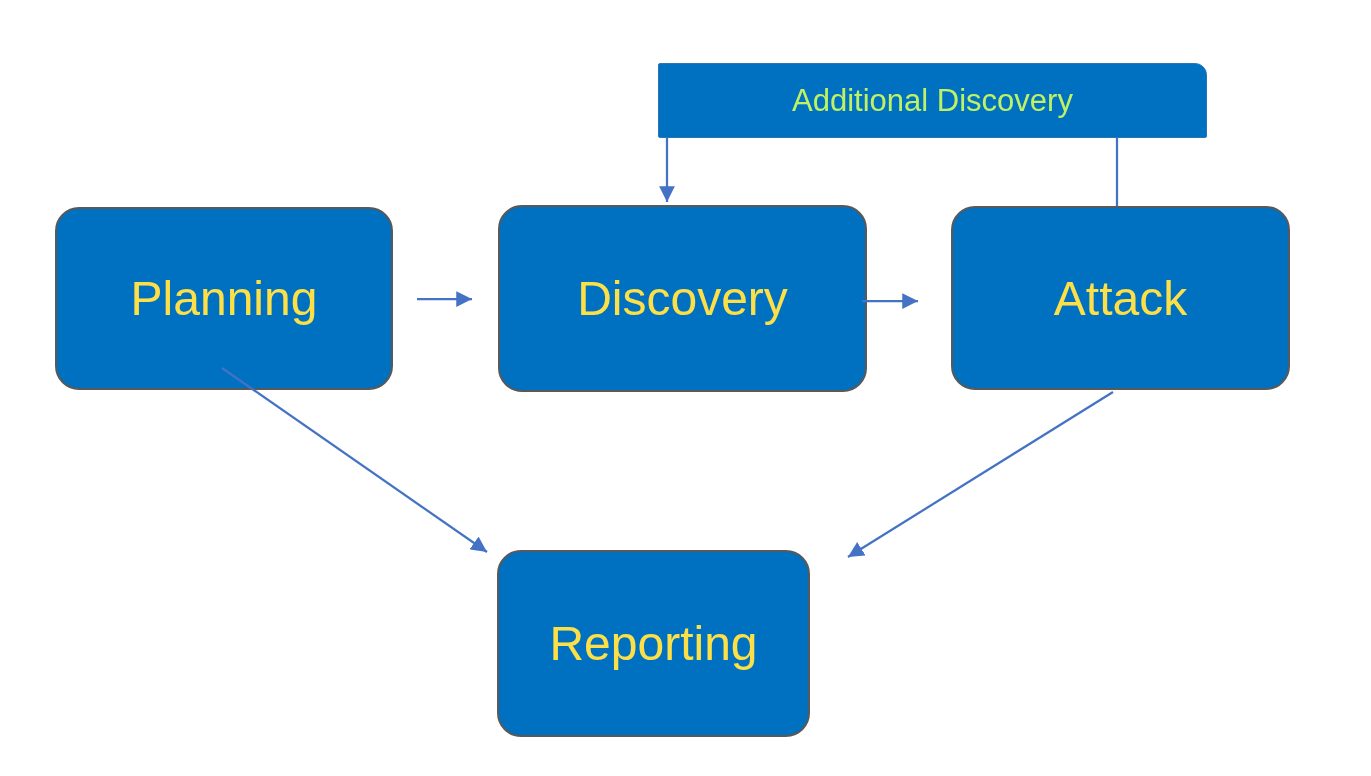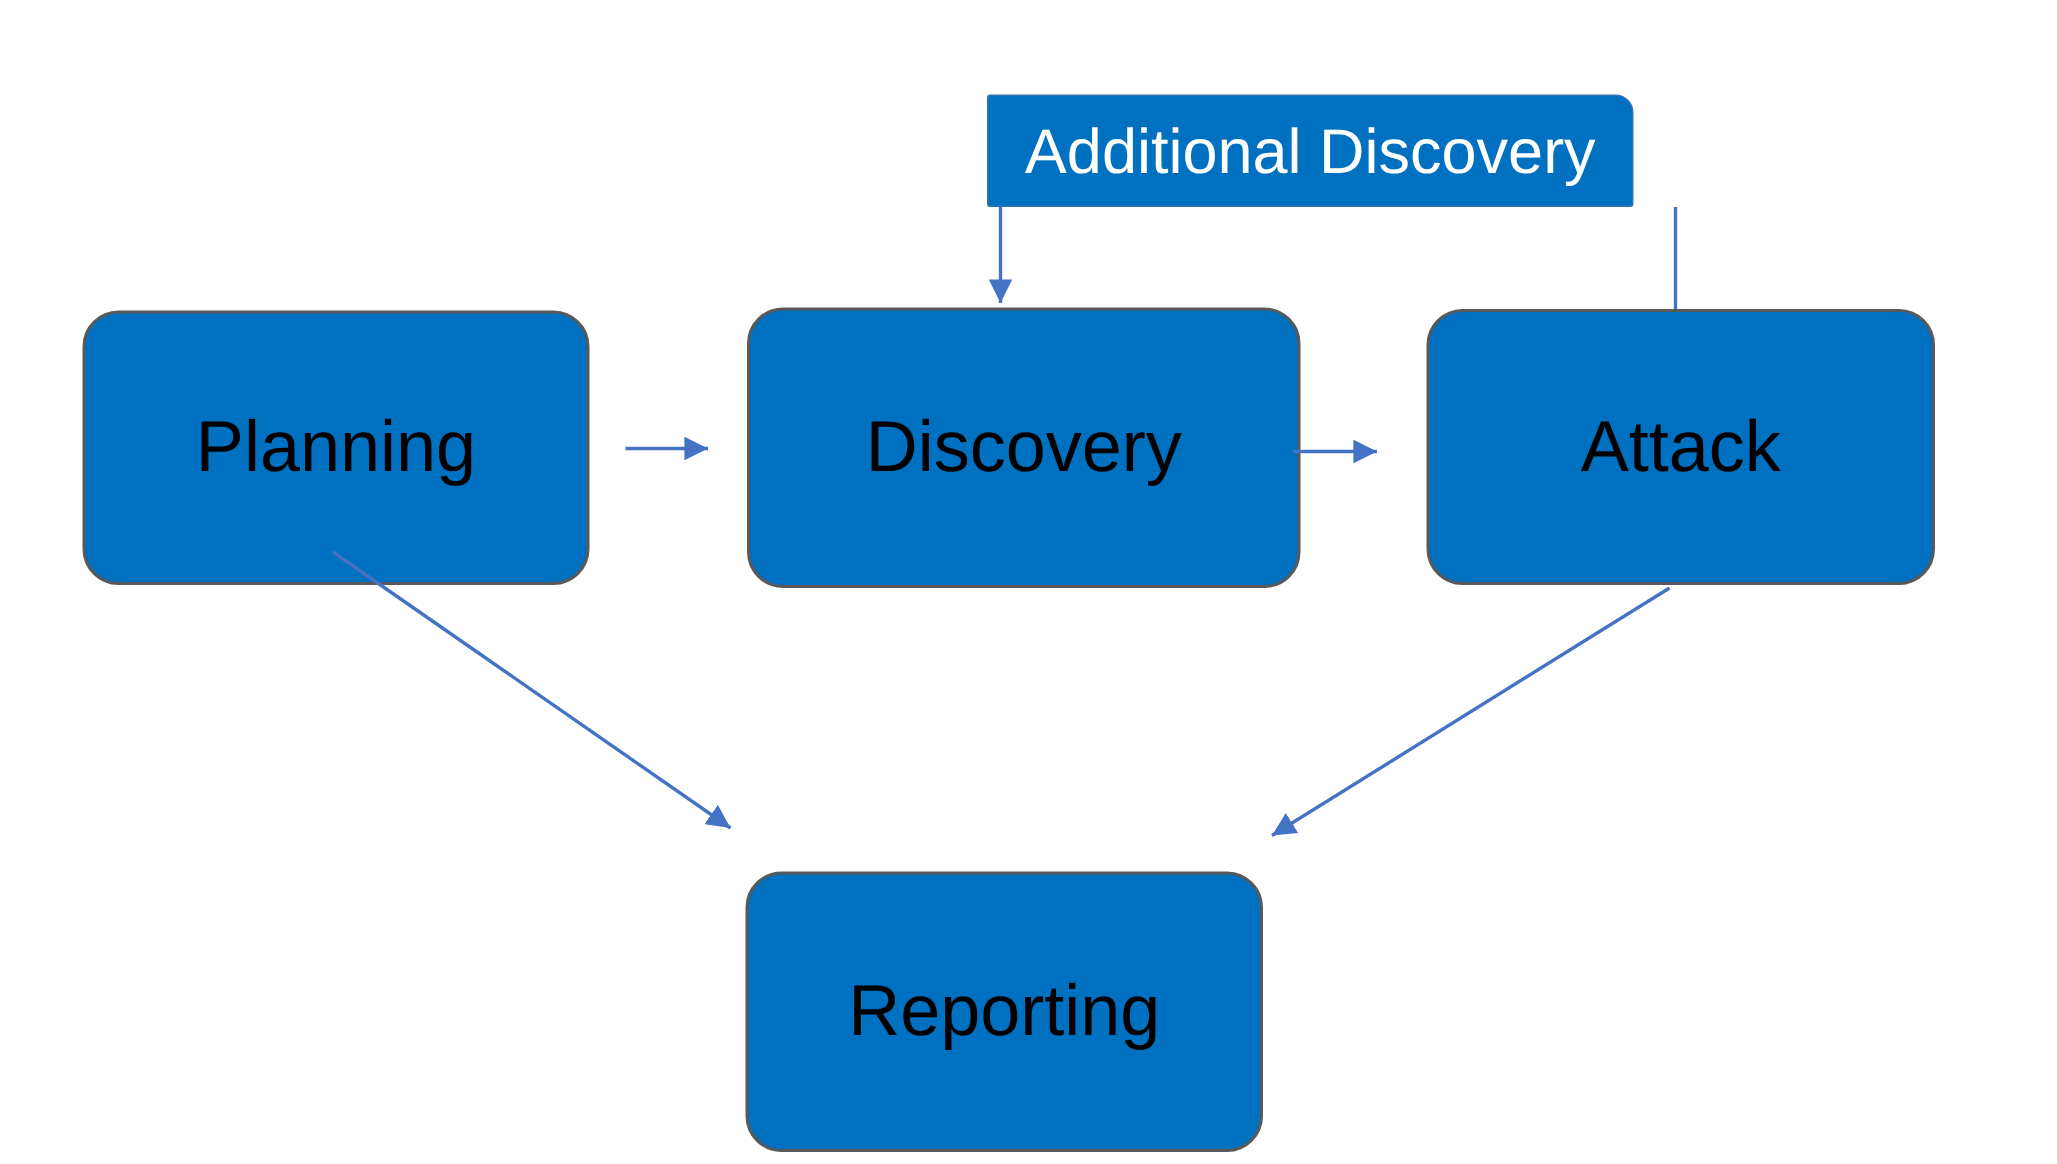--- a/index.html
+++ b/index.html
@@ -13,43 +13,43 @@
     width: 1371px;
     height: 776px;
     background: #ffffff;
     overflow: hidden;
   }
   .node {
     position: absolute;
     background: #0070C0;
     border: 2px solid #595959;
     border-radius: 24px;
-    color: #000000;
+    color: #fde047;
     display: flex;
     align-items: center;
     justify-content: center;
     font-size: 48px;
     box-sizing: border-box;
     z-index: 1;
   }
   .node-planning   { left: 55px;  top: 207px; width: 338px; height: 183px; }
   .node-discovery  { left: 498px; top: 205px; width: 369px; height: 187px; }
   .node-attack     { left: 951px; top: 206px; width: 339px; height: 184px; text-align: right; }
-  .node-reporting  { left: 497px; top: 550px; width: 345px; height: 187px; margin-top: 31px; }
+  .node-reporting  { left: 497px; top: 550px; width: 313px; height: 187px; }
   .label-box {
     position: absolute;
-    left: 658px; top: 63px; width: 431px; height: 75px;
+    left: 658px; top: 63px; width: 549px; height: 75px;
     background: #0070C0;
     border: 1px solid #2e75b6;
     border-radius: 2px 12px 2px 2px;
-    color: #ffffff;
+    color: #bef264;
     display: flex;
     align-items: center;
     justify-content: center;
-    font-size: 42px;
+    font-size: 31px;
     box-sizing: border-box;
     z-index: 1;
   }
   .connector-layer {
     position: absolute;
     left: 0; top: 0;
     width: 1371px;
     height: 776px;
     z-index: 2;
     pointer-events: none;

